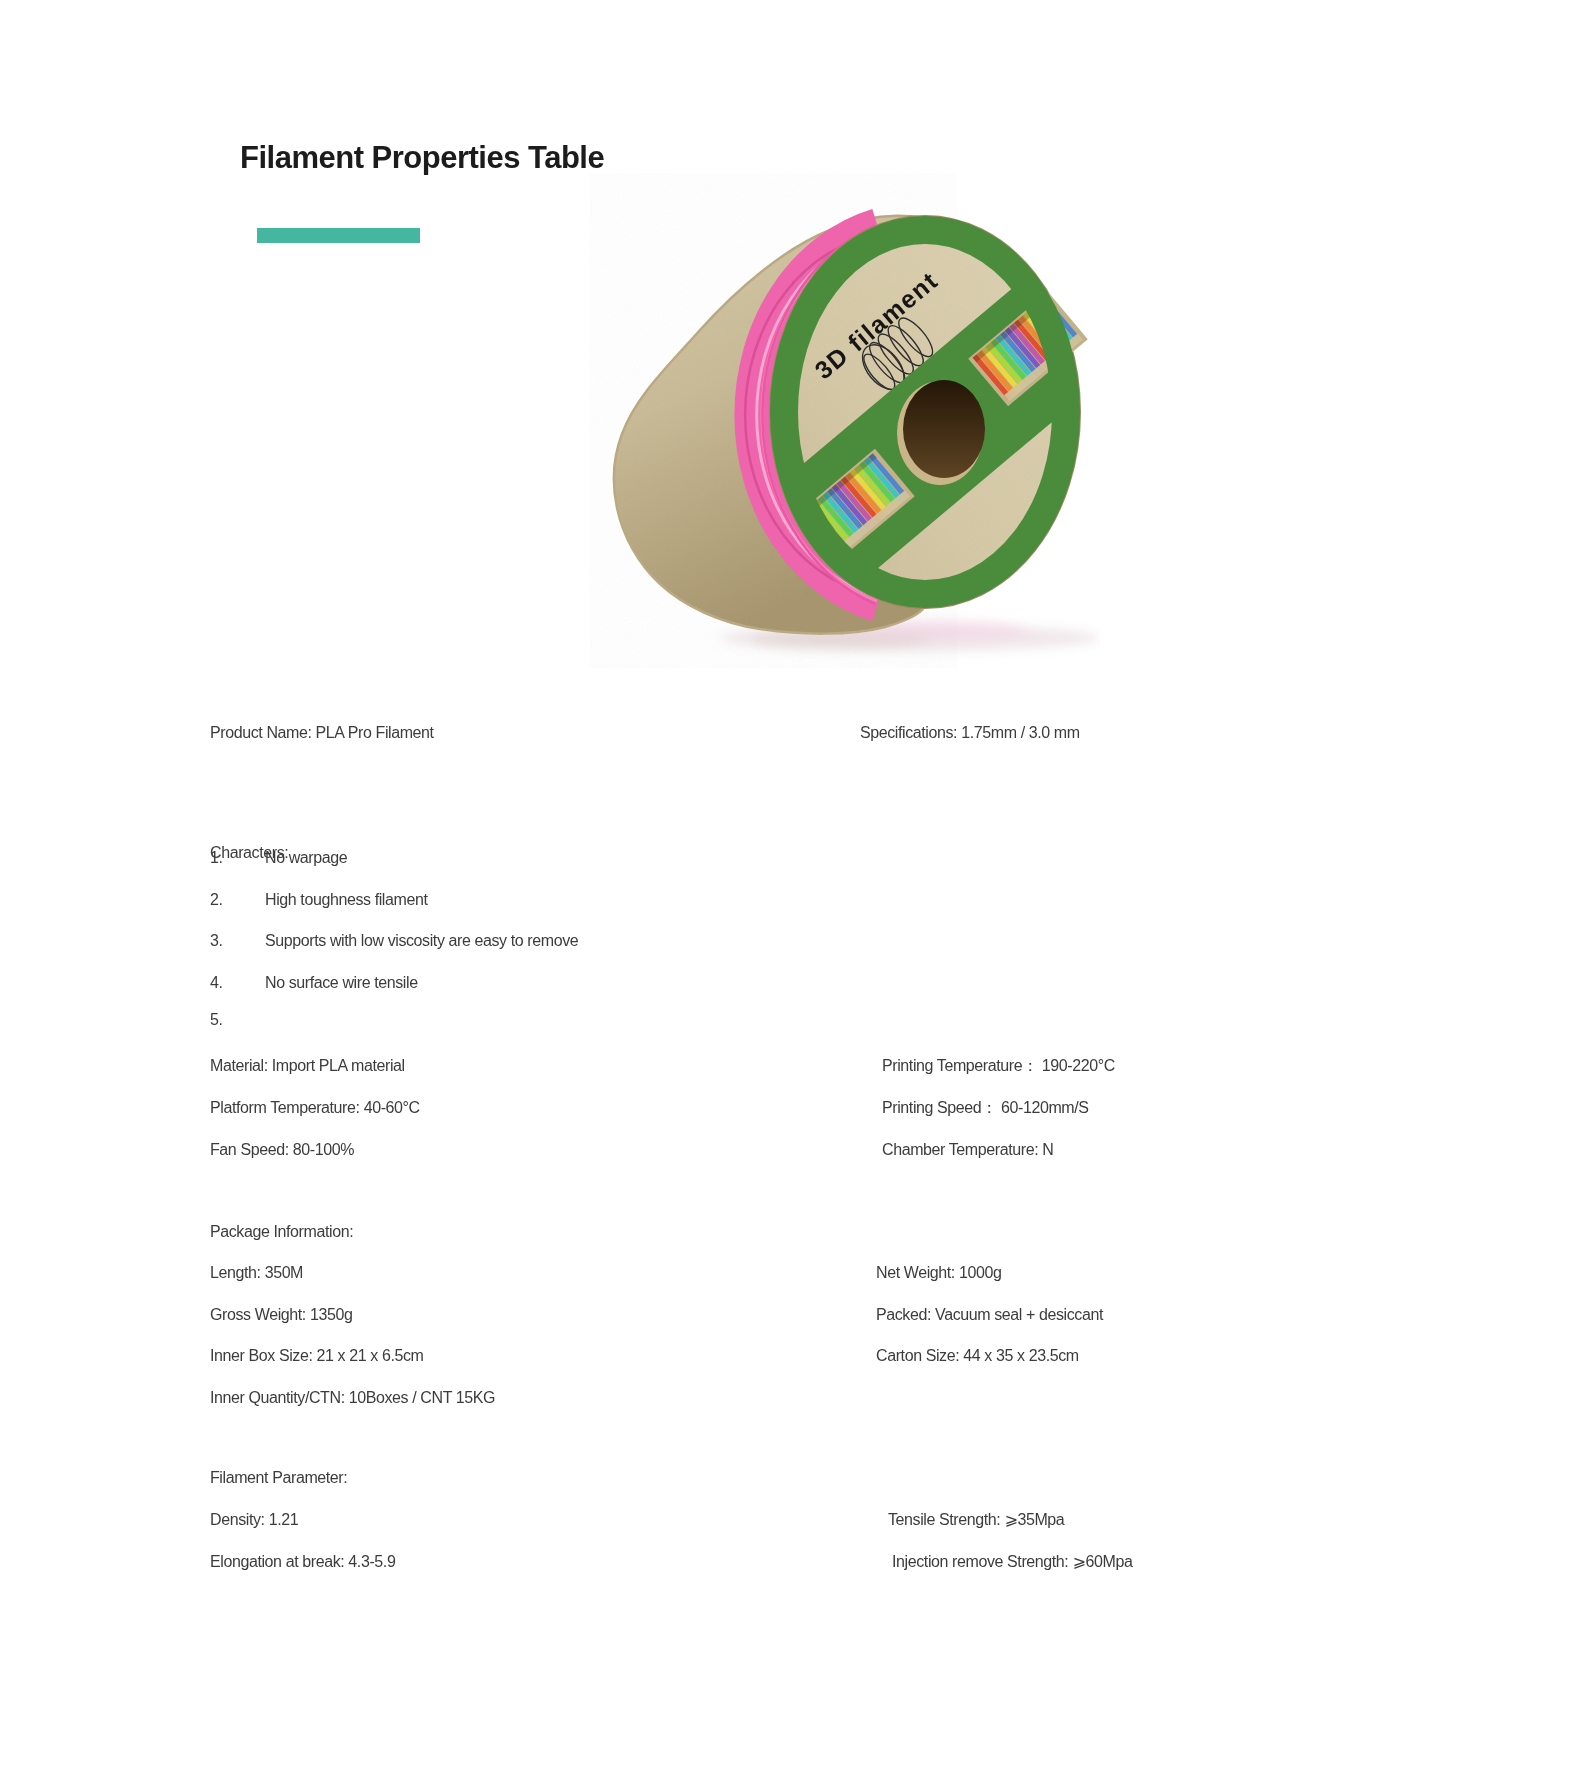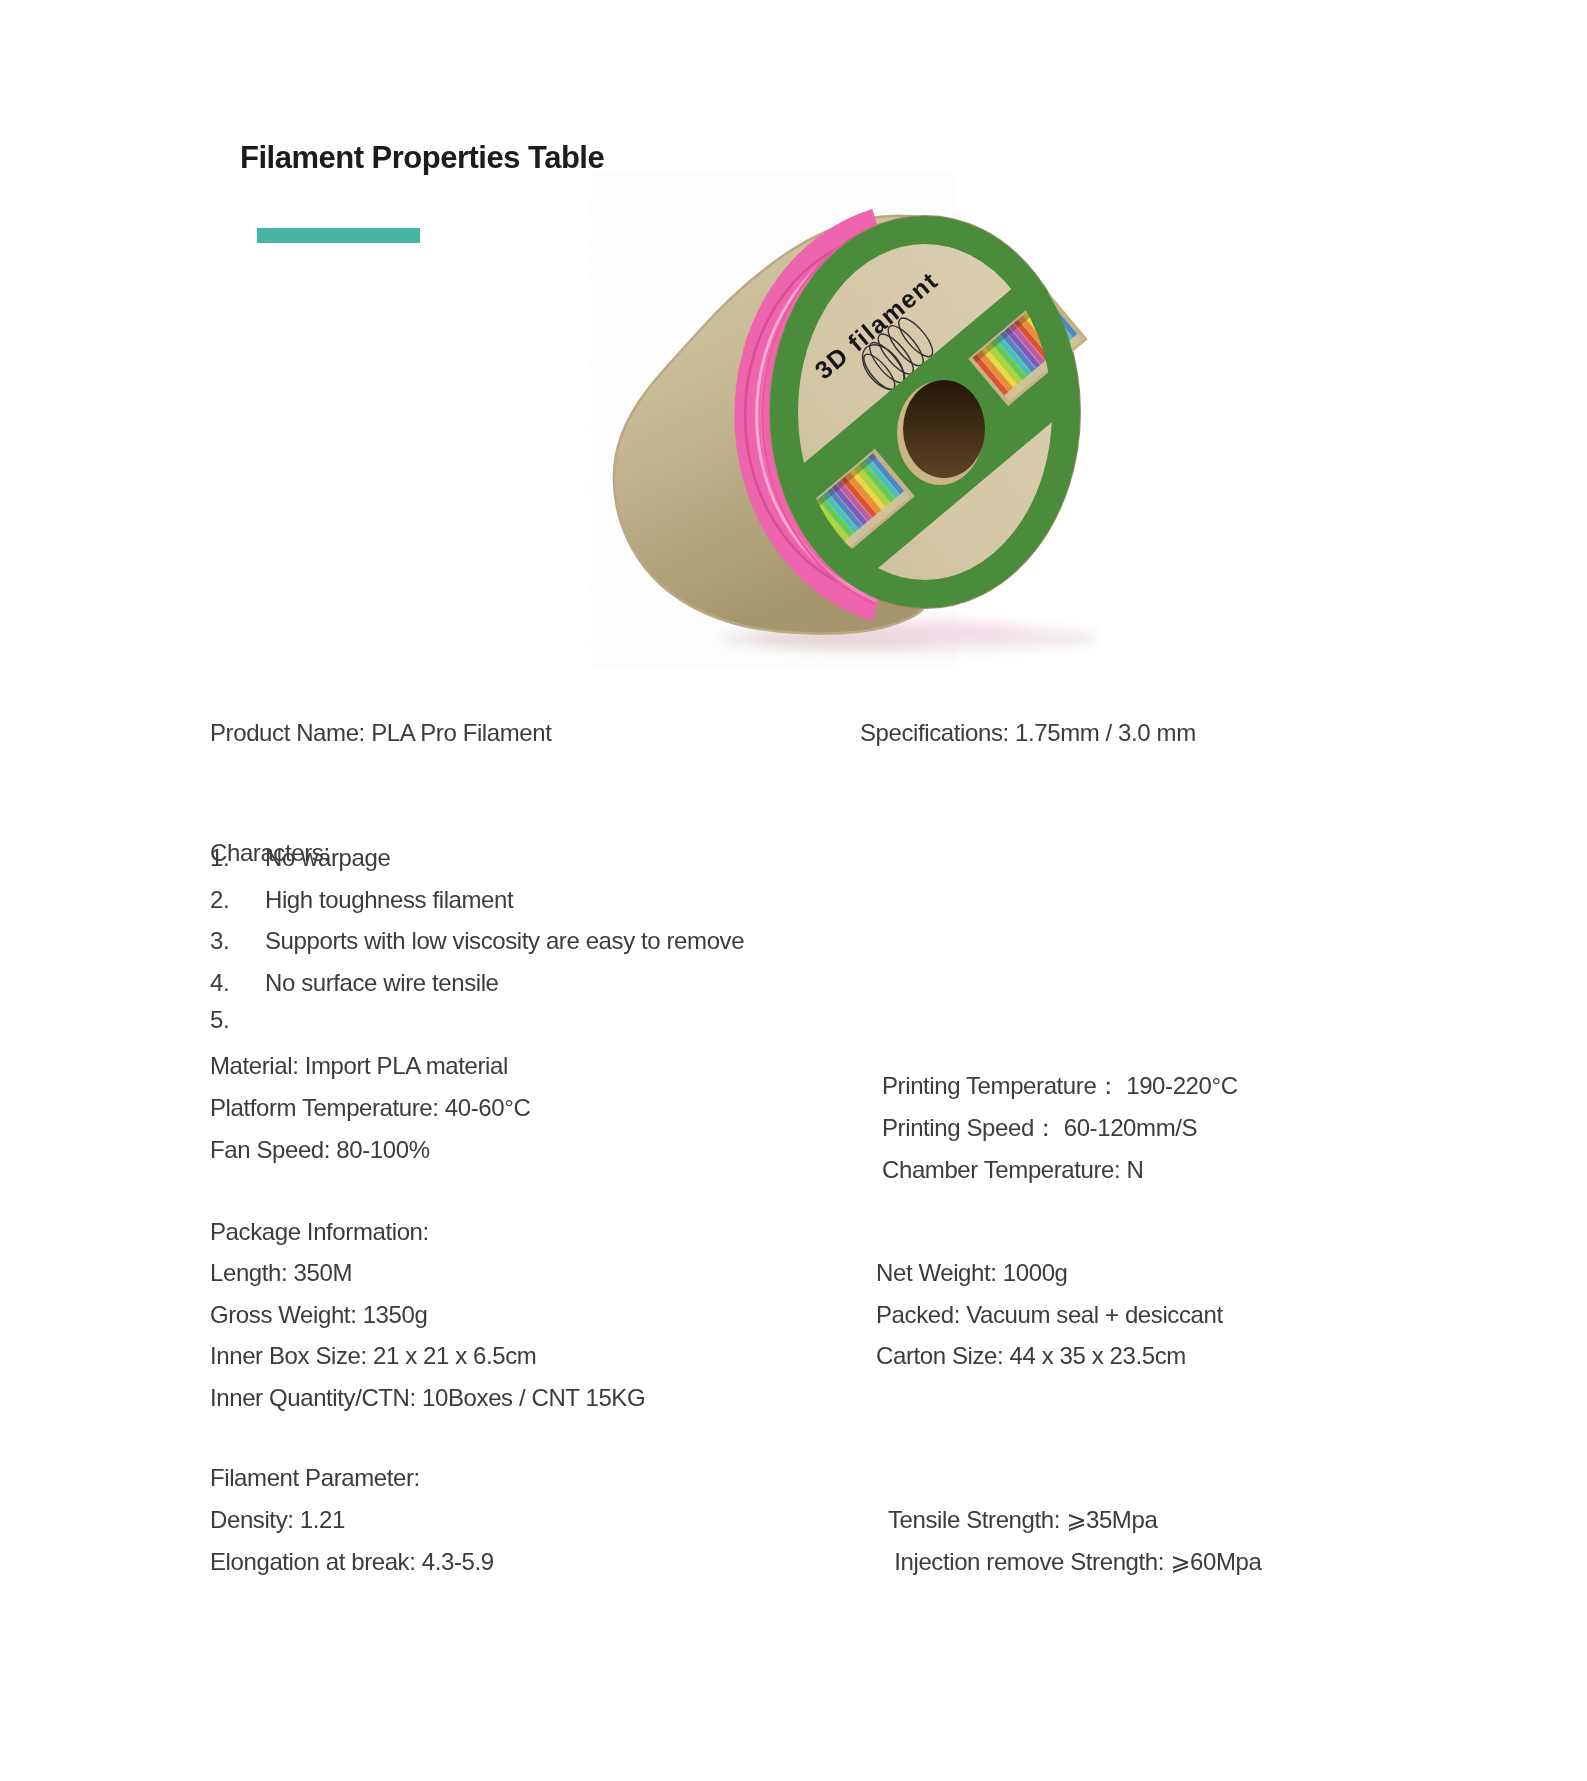--- a/index.html
+++ b/index.html
@@ -8,27 +8,27 @@
     font-family:"Liberation Sans","DejaVu Sans",sans-serif;color:#3c3c3c;
   }
   #doc-title{
     position:absolute;left:240px;top:140px;font-size:31px;font-weight:bold;
     color:#1c1c1c;letter-spacing:-0.5px;white-space:pre;
   }
   #accent-bar{
     position:absolute;left:257px;top:228px;width:163px;height:15px;background:#45b7a0;
   }
   #spool-svg{position:absolute;left:590px;top:168px;width:510px;height:500px;}
-  .row{position:absolute;left:0;width:100%;height:42px;line-height:42px;font-size:24px;letter-spacing:-0.4px;}
+  .row{position:absolute;left:0;width:100%;height:42px;line-height:42px;font-size:16px;letter-spacing:-0.4px;}
   .cl{position:absolute;left:210px;white-space:pre;}
   .num{position:absolute;left:210px;white-space:pre;}
   .itext{position:absolute;left:265px;white-space:pre;}
   .cr{position:absolute;white-space:pre;}
   .r-a{left:860px;}
-  .r-b{left:882px;margin-top:20px;}
+  .r-b{left:882px;}
   .r-c{left:876px;}
   .r-d{left:888px;}
 </style>
 </head>
 <body>
 
 <div id="page">
 
   <div id="doc-title">Filament Properties Table</div>
   <div id="accent-bar"></div>

